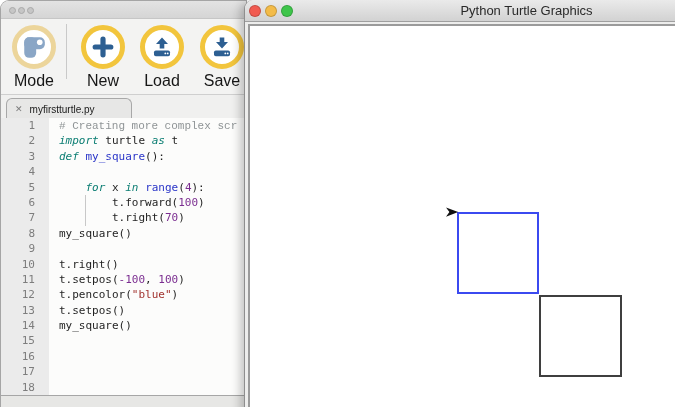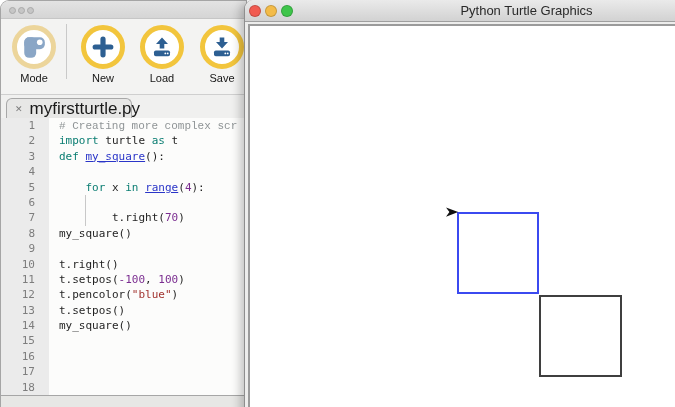--- a/index.html
+++ b/index.html
@@ -14,41 +14,41 @@
                  background:linear-gradient(#e3e3e3,#d5d5d5); border-bottom:1px solid #c6c6c6; }
   .gray-dot { position:absolute; top:6px; width:7px; height:7px; border-radius:50%;
               background:#c6c6c6; border:1px solid #a9a9a9; }
   .mu-toolbar { position:absolute; left:0; top:18px; right:0; height:75px;
                 background:#f3f3f2; }
   .tool-btn { position:absolute; top:6px; width:62px; display:flex; flex-direction:column;
               align-items:center; }
   .tool-circle { width:44px; height:44px; border-radius:50%; background:#fff;
                  border:5px solid #f2c53d; display:flex; align-items:center; justify-content:center; }
   .ring-pale { border-color:#ecd59b; }
-  .tool-label { margin-top:3px; font-size:11px; color:#161616; }
+  .tool-label { margin-top:3px; font-size:16px; color:#161616; }
   .toolbar-divider { position:absolute; left:65px; top:5px; width:1px; height:55px; background:#c9c9c9; }
 
   .tab-strip { position:absolute; left:0; top:93px; right:0; height:24px;
                background:#f0f0ef; border-top:1px solid #cfcfcf; }
   .tab { position:absolute; left:5px; top:3px; height:21px; width:126px;
          background:#e7e7e6; border:1px solid #a8a8a8; border-bottom:none;
          border-radius:6px 6px 0 0; display:flex; align-items:center; padding:0 8px; }
   .tab-close { font-size:9px; color:#7c7c7c; margin-right:7px; }
-  .tab-label { font-size:17px; color:#1a1a1a; }
+  .tab-label { font-size:10px; color:#1a1a1a; }
 
   .editor { position:absolute; left:0; top:117px; width:100%; height:278px;
             background:#fcfcfb; overflow:hidden; }
   .gutter-bg { position:absolute; left:0; top:0; bottom:0; width:48px; background:#ebebeb; }
   #code-lines { position:absolute; left:0; top:0; right:0; }
   .code-row { display:flex; height:15.4px; font-family:"DejaVu Sans Mono", monospace;
               font-size:11px; line-height:15.4px; white-space:pre; }
   .gutter-num { width:48px; padding-right:14px; text-align:right; color:#7d7d7d; flex:none; }
   .code-text { margin-left:10px; }
-  .tk-kw  { color:#0a7d72; }
-  .tk-fn  { color:#2a35c8;text-decoration:underline; }
+  .tk-kw  { color:#0a7d72;font-style:italic; }
+  .tk-fn  { color:#2a35c8; }
   .tk-num { color:#7b2d90; }
   .tk-str { color:#a23430; }
   .tk-com { color:#8f9496;font-family:Liberation Mono, monospace; }
   .tk-pl  { color:#1f1f1f; }
   .indent-guide { position:absolute; left:84px; top:77px; width:1px; height:31px; background:#c8c8c8; }
 
   .mu-footer { position:absolute; left:0; bottom:0; right:0; height:12px;
                background:#e7e7e5; border-top:1px solid #a6a6a6; }
 
   
@@ -138,21 +138,21 @@
   </div>
 
   <div class="editor">
     <div class="gutter-bg"></div>
     <div id="code-lines">
         <div class="code-row"><div class="gutter-num">1</div><div class="code-text"><span class="tk-com"># Creating more complex scr</span></div></div>
         <div class="code-row"><div class="gutter-num">2</div><div class="code-text"><span class="tk-kw">import</span><span class="tk-pl"> turtle </span><span class="tk-kw">as</span><span class="tk-pl"> t</span></div></div>
         <div class="code-row"><div class="gutter-num">3</div><div class="code-text"><span class="tk-kw">def</span><span class="tk-pl"> </span><span class="tk-fn">my_square</span><span class="tk-pl">():</span></div></div>
         <div class="code-row"><div class="gutter-num">4</div><div class="code-text"></div></div>
         <div class="code-row"><div class="gutter-num">5</div><div class="code-text"><span class="tk-pl">    </span><span class="tk-kw">for</span><span class="tk-pl"> x </span><span class="tk-kw">in</span><span class="tk-pl"> </span><span class="tk-fn">range</span><span class="tk-pl">(</span><span class="tk-num">4</span><span class="tk-pl">):</span></div></div>
-        <div class="code-row"><div class="gutter-num">6</div></div>
+        <div class="code-row"><div class="gutter-num">6</div><div class="code-text"><span class="tk-pl">        t.forward(</span><span class="tk-num">100</span><span class="tk-pl">)</span></div></div>
         <div class="code-row"><div class="gutter-num">7</div><div class="code-text"><span class="tk-pl">        t.right(</span><span class="tk-num">70</span><span class="tk-pl">)</span></div></div>
         <div class="code-row"><div class="gutter-num">8</div><div class="code-text"><span class="tk-pl">my_square()</span></div></div>
         <div class="code-row"><div class="gutter-num">9</div><div class="code-text"></div></div>
         <div class="code-row"><div class="gutter-num">10</div><div class="code-text"><span class="tk-pl">t.right()</span></div></div>
         <div class="code-row"><div class="gutter-num">11</div><div class="code-text"><span class="tk-pl">t.setpos(</span><span class="tk-num">-100</span><span class="tk-pl">, </span><span class="tk-num">100</span><span class="tk-pl">)</span></div></div>
         <div class="code-row"><div class="gutter-num">12</div><div class="code-text"><span class="tk-pl">t.pencolor(</span><span class="tk-str">"blue"</span><span class="tk-pl">)</span></div></div>
         <div class="code-row"><div class="gutter-num">13</div><div class="code-text"><span class="tk-pl">t.setpos()</span></div></div>
         <div class="code-row"><div class="gutter-num">14</div><div class="code-text"><span class="tk-pl">my_square()</span></div></div>
         <div class="code-row"><div class="gutter-num">15</div><div class="code-text"></div></div>
         <div class="code-row"><div class="gutter-num">16</div><div class="code-text"></div></div>

